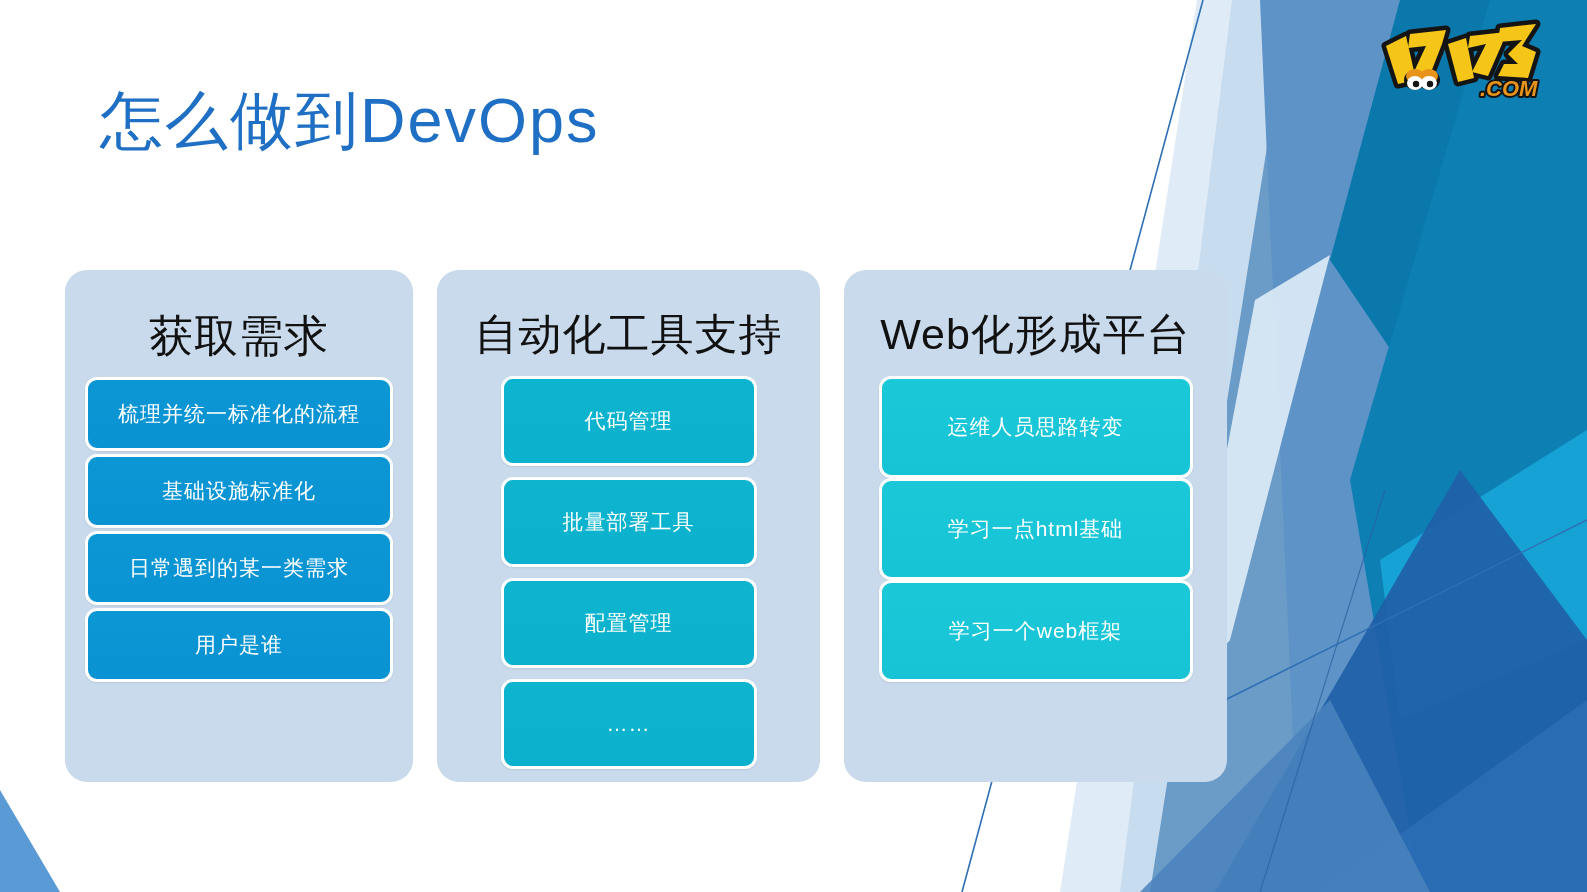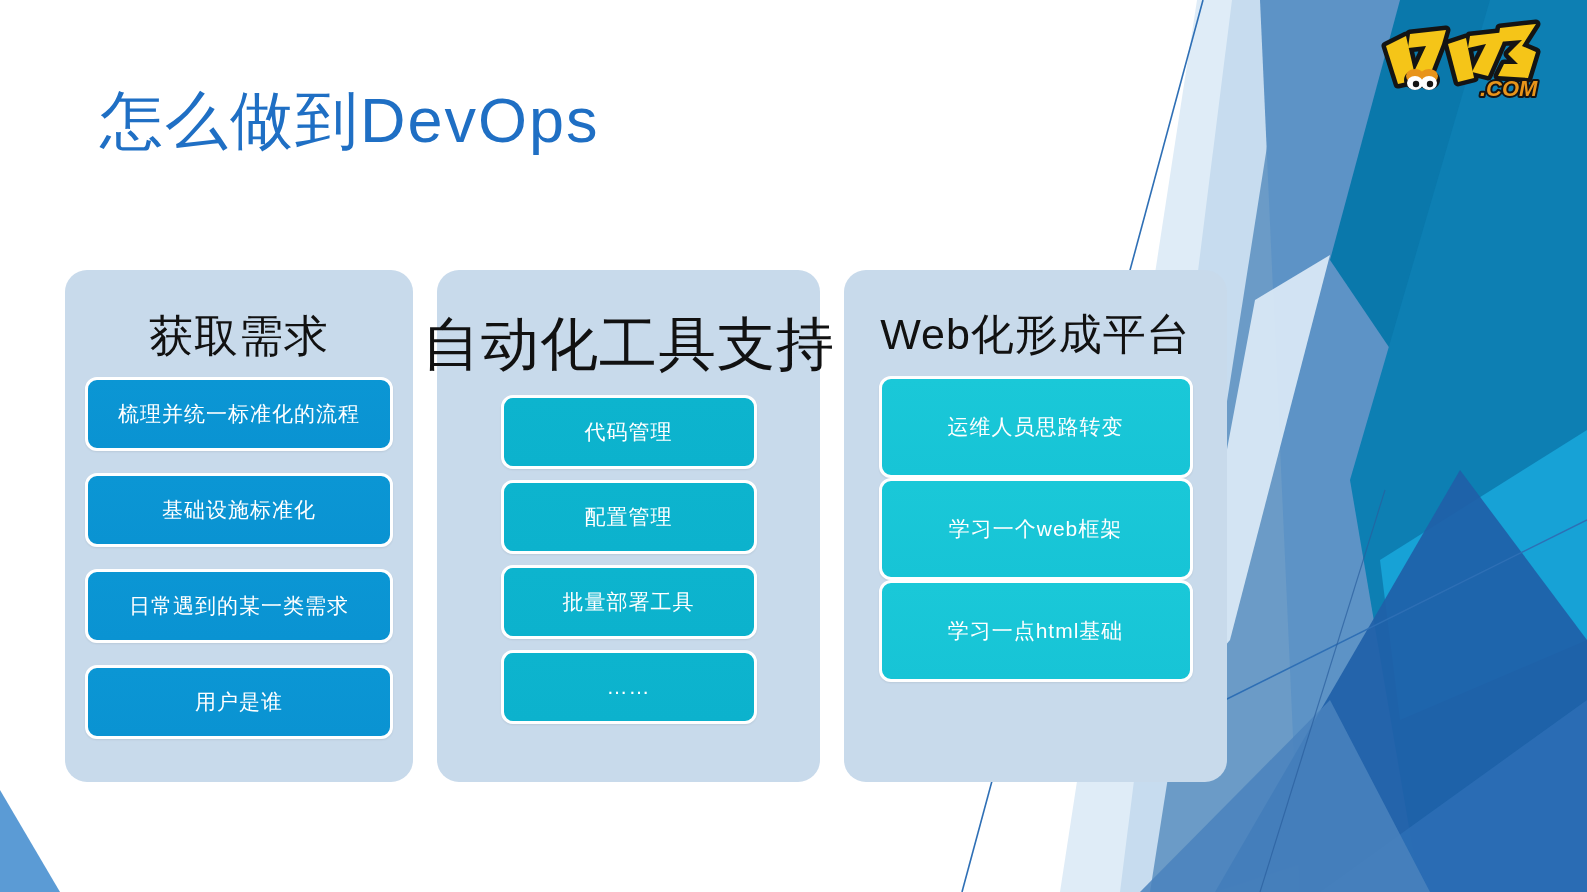--- a/index.html
+++ b/index.html
@@ -67,21 +67,21 @@
     color:#111111;
     font-size:44px;
     font-weight:400;
     line-height:1.25;
     margin-top:20px;
     margin-bottom:14px;
     white-space:nowrap;
     letter-spacing:1px;
   }
   .panel.p1 .panel-title { font-size:44px; }
-  .panel.p2 .panel-title { font-size:58px; }
+  .panel.p2 .panel-title { font-size:43px; }
   .panel.p3 .panel-title { font-size:43px; }
 
   .items {
     flex:1;
     width:100%;
     display:flex;
     flex-direction:column;
     align-items:center;
     justify-content:flex-start;
     gap:10px;
@@ -98,31 +98,31 @@
     letter-spacing:1px;
     box-shadow:0 1px 2px rgba(0,0,0,0.08);
   }
   
   .panel.p1 .item {
     width:308px; height:74px;
     background:linear-gradient(180deg,#0b96d4 0%,#0a93d2 100%);
   }
   
   .panel.p2 .item {
-    width:256px; height:74px;
+    width:256px; height:90px;
     background:linear-gradient(180deg,#0db4ce 0%,#0cb2cd 100%);
   }
   
   .panel.p3 .item {
     width:314px; height:102px;
     background:linear-gradient(180deg,#1ac8d8 0%,#17c4d6 100%);
   }
   .panel.p3 .items { gap:0; }
   .panel.p2 .items { gap:11px; }
-  .panel.p1 .items { gap:22px; }
+  .panel.p1 .items { gap:3px; }
 </style>
 </head>
 <body>
 
 <div id="slide">
 
   <svg id="bg-deco" viewBox="0 0 1587 892" preserveAspectRatio="none">
 
     <polygon points="0,790 60,892 0,892" fill="#5b9bd5"></polygon>
 
@@ -191,29 +191,29 @@
         <div class="item">基础设施标准化</div>
         <div class="item">日常遇到的某一类需求</div>
         <div class="item">用户是谁</div>
       </div>
     </div>
 
     <div class="panel p2">
       <div class="panel-title">自动化工具支持</div>
       <div class="items">
         <div class="item">代码管理</div>
+        <div class="item">批量部署工具</div>
         <div class="item">配置管理</div>
-        <div class="item">批量部署工具</div>
         <div class="item">……</div>
       </div>
     </div>
 
     <div class="panel p3">
       <div class="panel-title">Web化形成平台</div>
       <div class="items">
         <div class="item">运维人员思路转变</div>
+        <div class="item">学习一点html基础</div>
         <div class="item">学习一个web框架</div>
-        <div class="item">学习一点html基础</div>
       </div>
     </div>
 
   </div>
 </div>
 
 </body></html>

